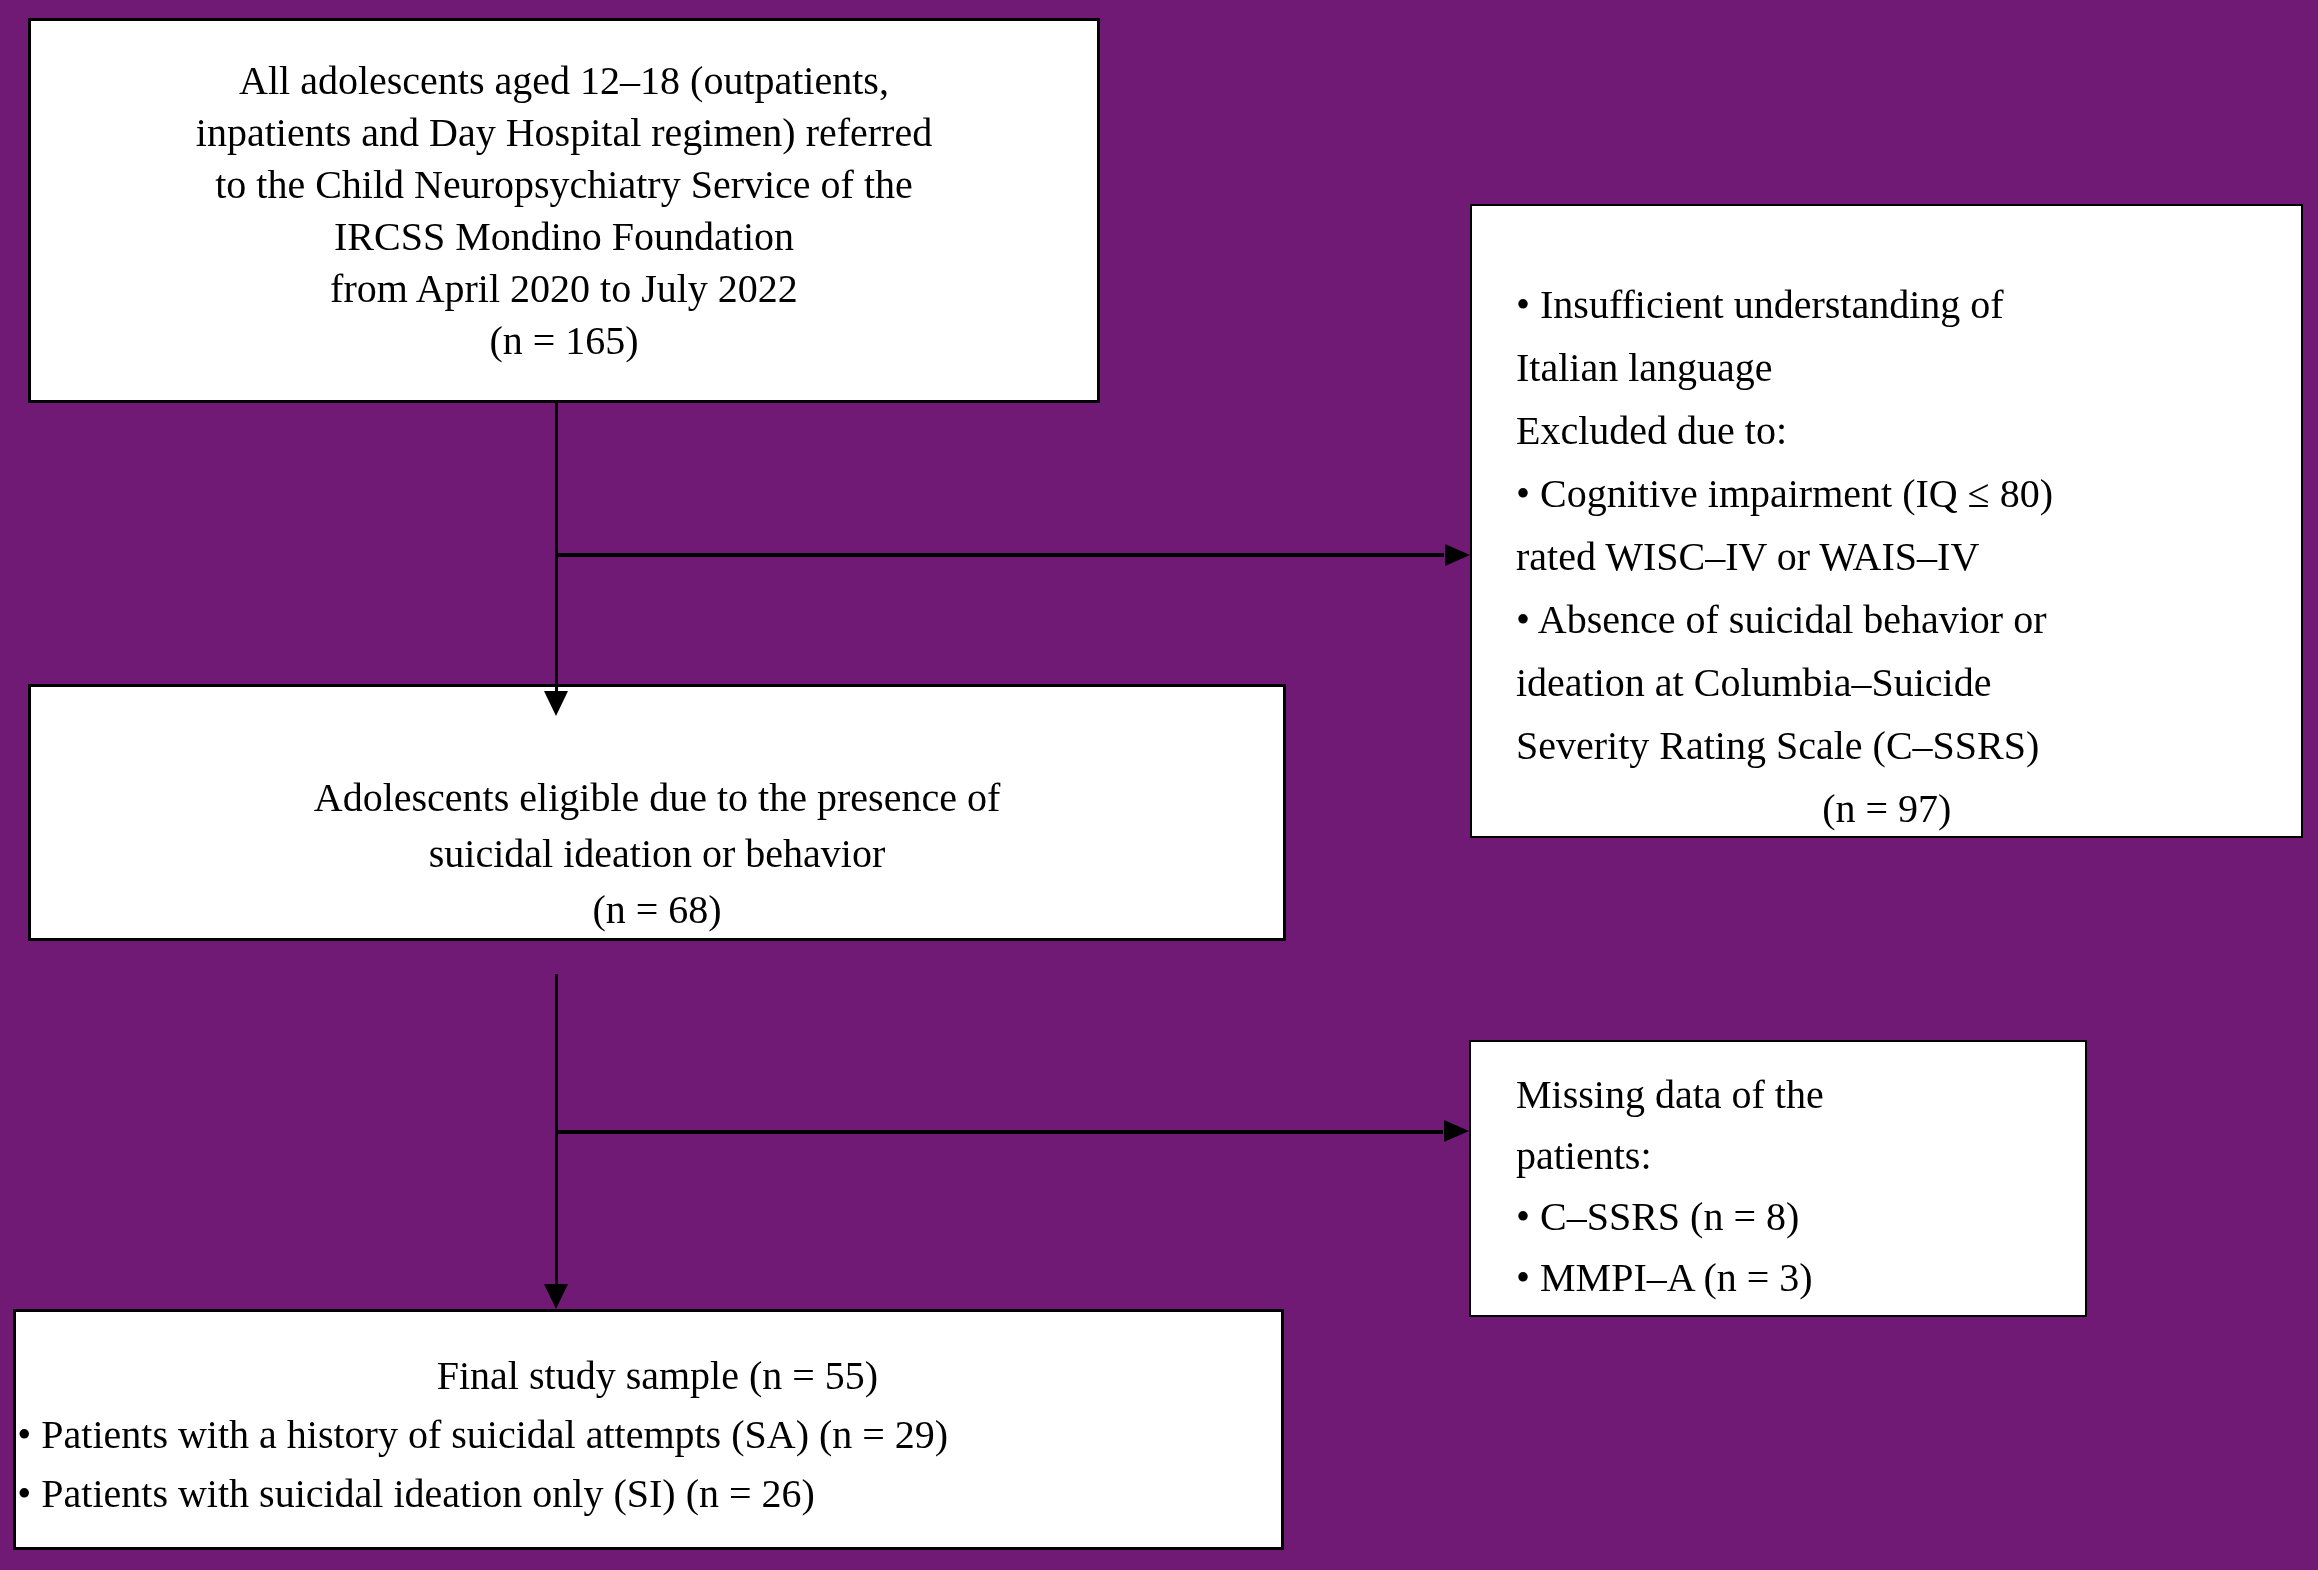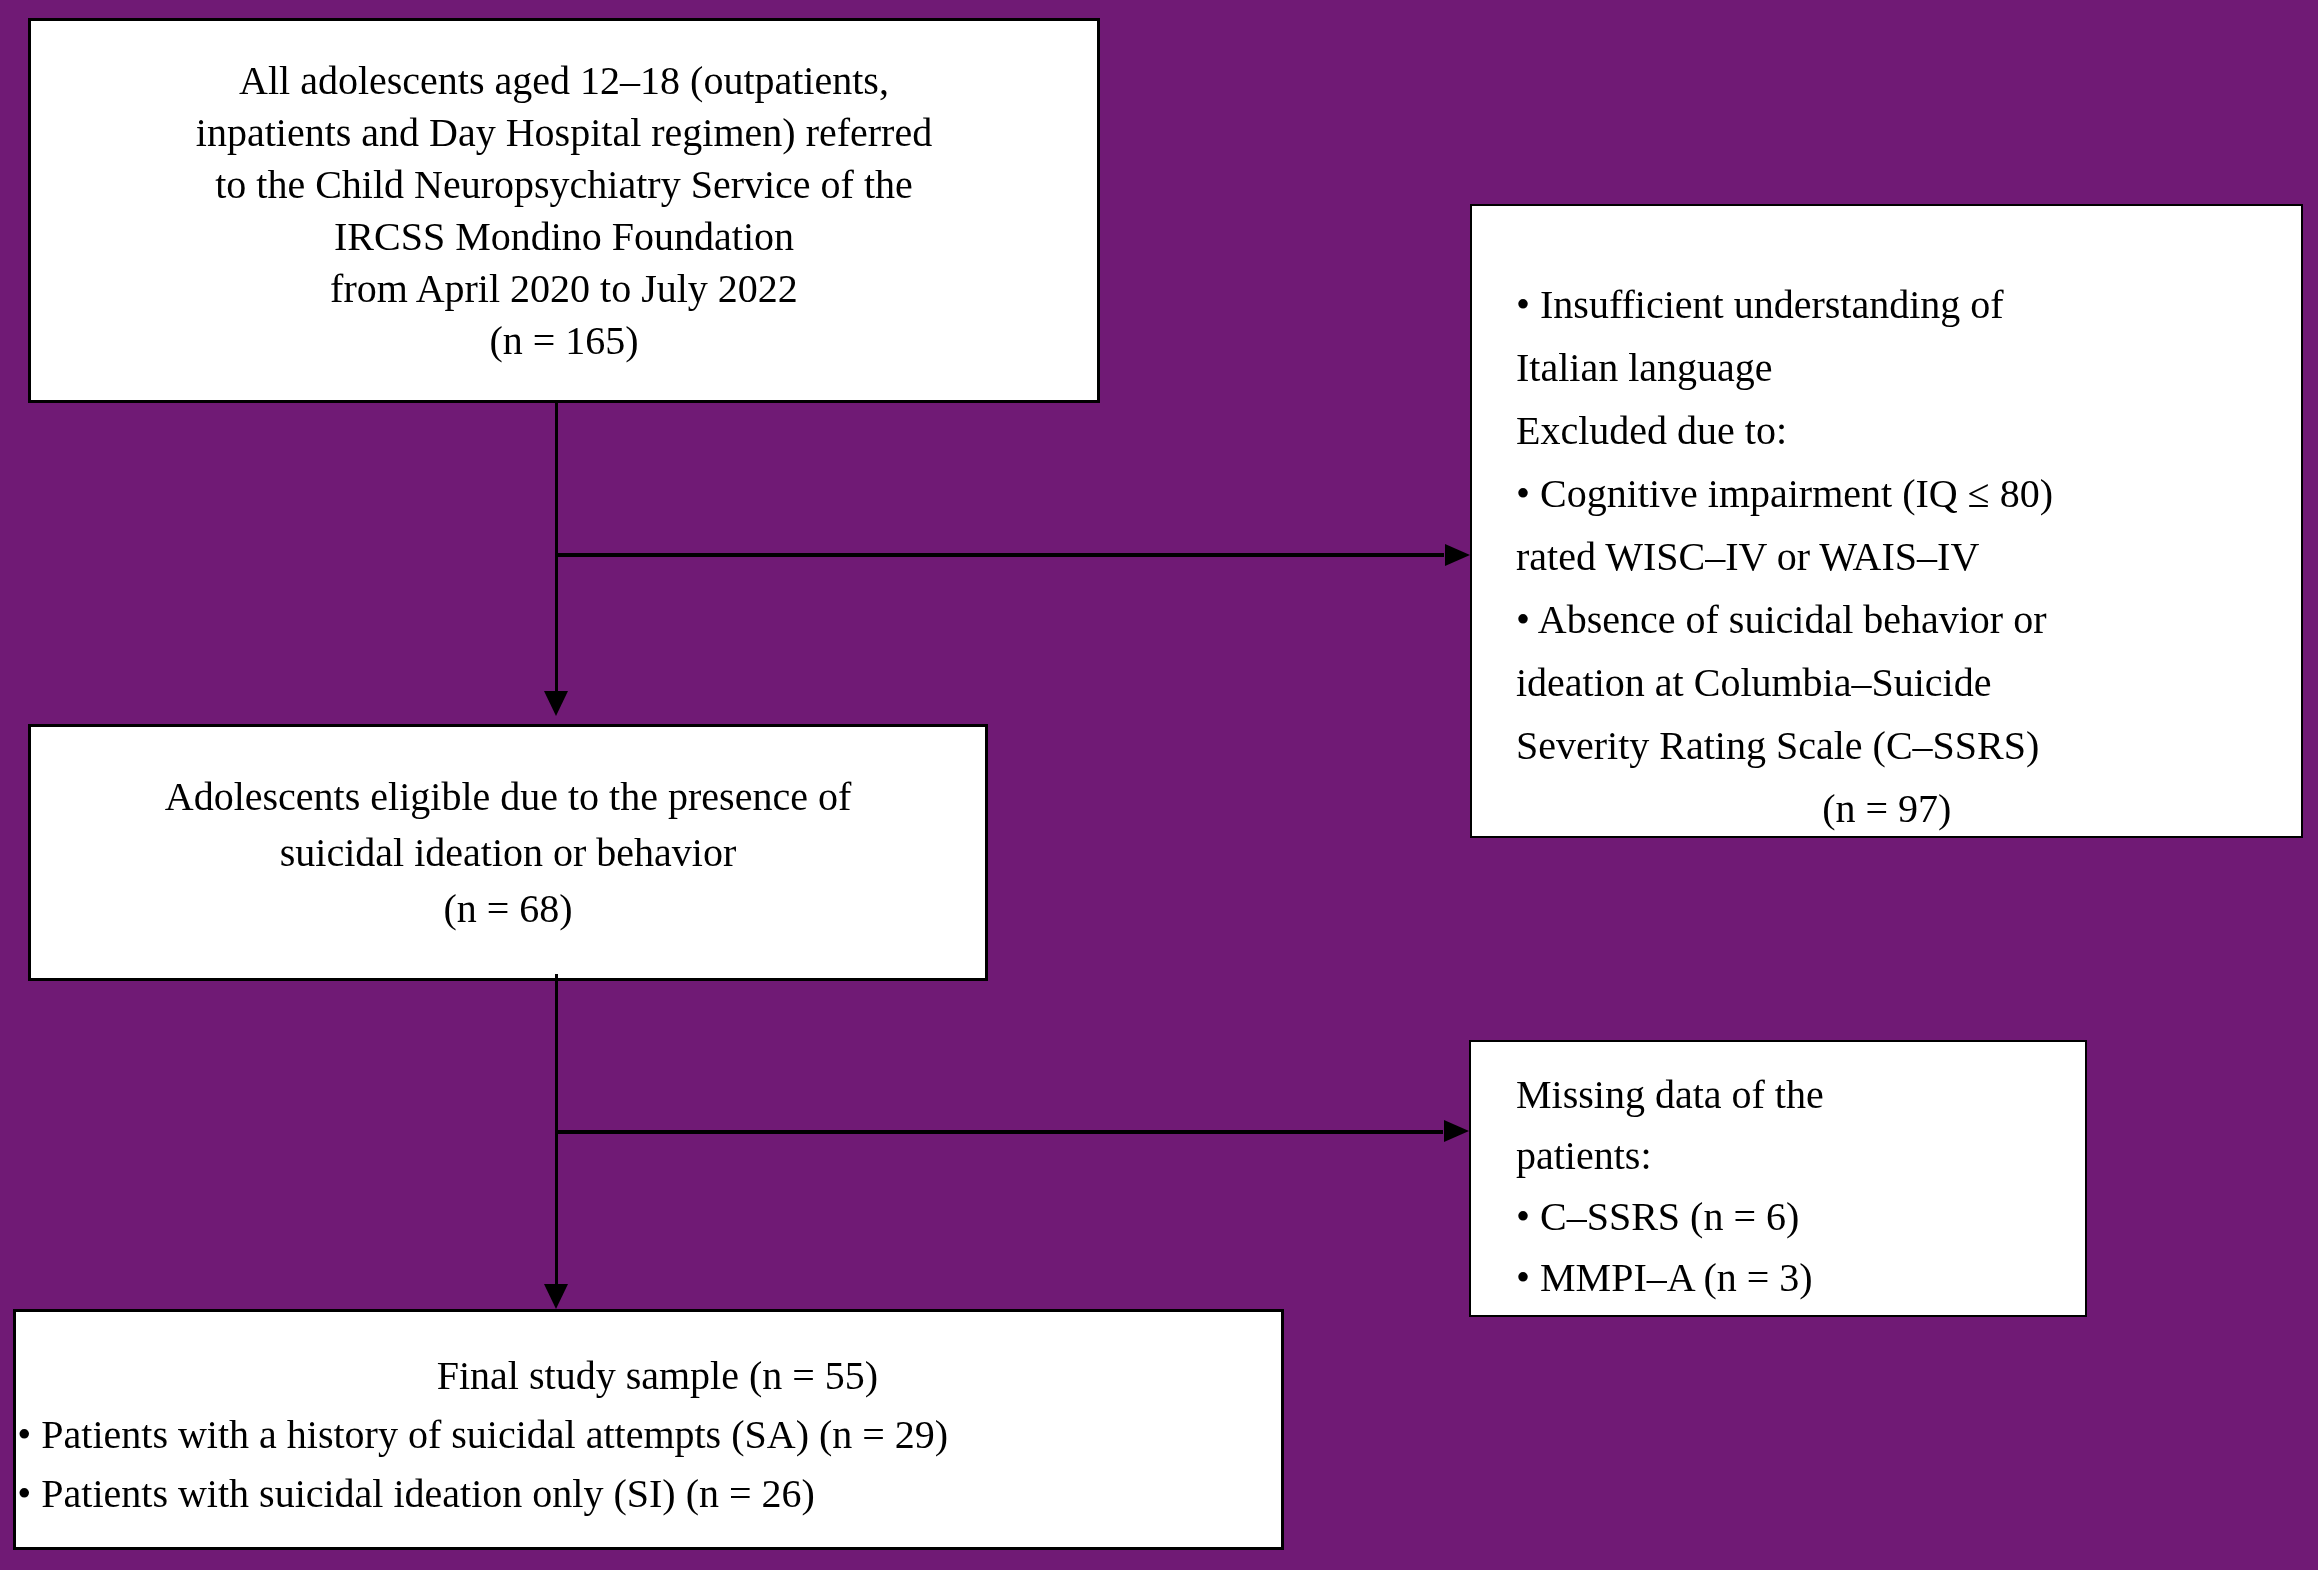--- a/index.html
+++ b/index.html
@@ -27,21 +27,21 @@
   }
   .txt { white-space: pre-line; }
   .lh62 { line-height: 52px; }
   .lh67 { line-height: 56px; }
   .lh70 { line-height: 59px; }
   .lh73 { line-height: 61px; margin-top: 36px; }
   .lh75 { line-height: 63px; }
   #box-referred { left: 28px;  top: 18.4px;   width: 1072px; height: 385px; }
   #box-excluded { left: 1470px; top: 204px; width: 833px;  height: 634px;
                   padding: 67px 23.5px 0 44px; }
-  #box-eligible { left: 28px;  top: 724px;  width: 960px; height: 257px; }
+  #box-eligible { left: 28px;  top: 684px;  width: 1258px; height: 257px; align-items: flex-end; }
   #box-missing  { left: 1469px; top: 1004px; width: 618px; height: 277px;
                   padding: 22px 17px 0 45px; }
   #box-final    { left: 12.6px;  top: 1309px; width: 1271px; height: 241px;
                   padding: 34px 15px 0 1.7px; }
   #box-final .title-line { text-align: center; padding-left: 32px; }
   .excluded-count { text-align: center; padding-right: 20px; }
   .vline, .hline { position: absolute; background: #000000; }
   #vline-1 { left: 555px; top: 403px;  width: 3.4px; height: 292px; }
   #vline-2 { left: 555px; top: 974px; width: 3.4px; height: 314px; }
   #hline-1 { left: 556px; top: 553px;  width: 888px; height: 4.2px; }
@@ -91,21 +91,21 @@
 
   <div class="box center-flex" id="box-eligible">
     <div class="txt lh67">Adolescents eligible due to the presence of
 suicidal ideation or behavior
 (n = 68)</div>
   </div>
 
   <div class="box thin lh73" id="box-missing">
     <div class="txt">Missing data of the
 patients:</div>
-    <div class="txt">• C–SSRS (n = 6)</div>
+    <div class="txt">• C–SSRS (n = 8)</div>
     <div class="txt">• MMPI–A (n = 3)</div>
   </div>
 
   <div class="box lh70" id="box-final">
     <div class="txt title-line">Final study sample (n = 55)</div>
     <div class="txt">• Patients with a history of suicidal attempts (SA) (n = 29)</div>
     <div class="txt">• Patients with suicidal ideation only (SI) (n = 26)</div>
   </div>
 
   <div class="vline" id="vline-1"></div>

